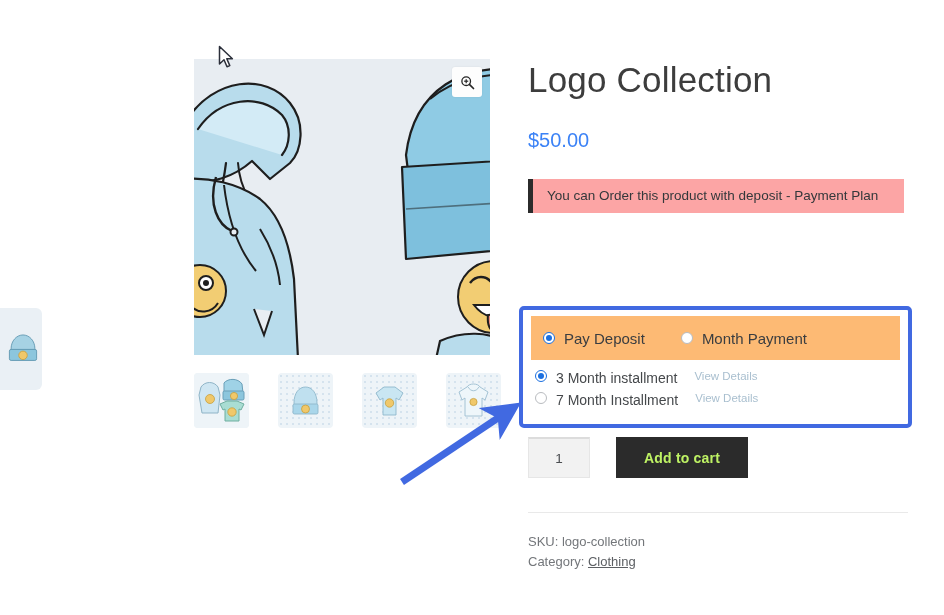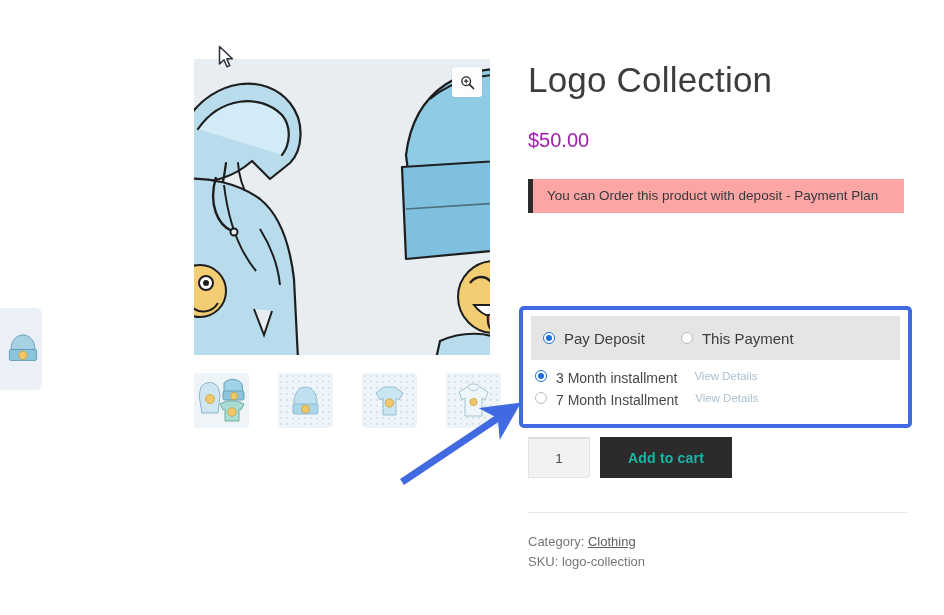--- a/index.html
+++ b/index.html
@@ -63,21 +63,21 @@
   .product-title {
     font-size: 35px;
     font-weight: 300;
     color: #3d3d3d;
     letter-spacing: .2px;
     line-height: 1.15;
   }
   .price {
     margin-top: 29px;
     font-size: 20px;
-    color: #a21caf;
+    color: #3b82f6;
     font-weight: 400;
   }
   .short-desc {
     margin-top: 36px;
     font-size: 14.5px;
     color: #6d7073;
   }
   .notice {
     margin-top: 27px;
     background: #fca5a5;
@@ -90,21 +90,21 @@
 
   
   .highlight-box {
     position:absolute; left:519px; top:306px;
     width: 393px; height: 122px;
     border: 4px solid #4169e1;
     border-radius: 5px;
     background:#fff;
   }
   .pay-head {
-    background:#e5e5e5;
+    background:#fdba74;
     height: 44px;
     margin: 6px 8px 0 8px;
     display:flex; align-items:center;
     padding-left: 12px;
     gap: 36px;
   }
   .radio-row { display:flex; align-items:center; gap:9px; }
   .radio {
     width: 12px; height: 12px;
     border-radius: 50%;
@@ -137,23 +137,23 @@
     width: 62px; height: 41px;
     background:#f2f2f2;
     border:1px solid #e6e6e6;
     border-top:2px solid #dcdcdc;
     text-align:center;
     font-size:13.5px; color:#4a4d50;
     font-family:"Liberation Sans", sans-serif;
     line-height: 37px;
   }
   .add-cart {
-    margin-left: 10px;
+    margin-left: 26px;
     background:#2b2b2b;
-    color:#14b8a6;
+    color:#bef264;
     border:none;
     padding: 0 28px;
     height: 41px;
     font-size:14px;
     font-weight:bold;
     font-family:"Liberation Sans", sans-serif;
     cursor:pointer;
     letter-spacing:.2px;
   }
 
@@ -280,21 +280,21 @@
   </div>
 
   <div class="highlight-box">
     <div class="pay-head">
       <label class="radio-row">
         <span class="radio on"></span>
         <span class="lbl">Pay Deposit</span>
       </label>
       <label class="radio-row">
         <span class="radio"></span>
-        <span class="lbl">This Payment</span>
+        <span class="lbl">Month Payment</span>
       </label>
     </div>
     <div class="plans">
       <label class="plan-row">
         <span class="radio on"></span>
         <span class="plan-label">3 Month installment</span>
         <a class="view-details" href="#">View Details</a>
       </label>
       <label class="plan-row">
         <span class="radio"></span>
@@ -304,24 +304,24 @@
     </div>
   </div>
 
   <div class="cart">
     <input class="qty" type="text" value="1" style="">
     <button class="add-cart">Add to cart</button>
   </div>
 
   <div class="divider"></div>
   <div class="meta">
+    <div>SKU: logo-collection</div>
     <div>
       <span>Category: </span><a href="#">Clothing</a>
     </div>
-    <div>SKU: logo-collection</div>
   </div>
 
   <svg class="arrow-svg" width="140" height="95" viewBox="0 0 140 95">
     <defs>
       <marker id="ah" markerWidth="5.5" markerHeight="5.5" refX="3.6" refY="2.75" orient="auto">
         <path d="M0,0 L5.5,2.75 L0,5.5 L1.5,2.75 Z" fill="#4169e1"></path>
       </marker>
     </defs>
     <line x1="10" y1="86" x2="118" y2="14" stroke="#4169e1" stroke-width="7" stroke-linecap="butt" marker-end="url(#ah)"></line>
   </svg>

